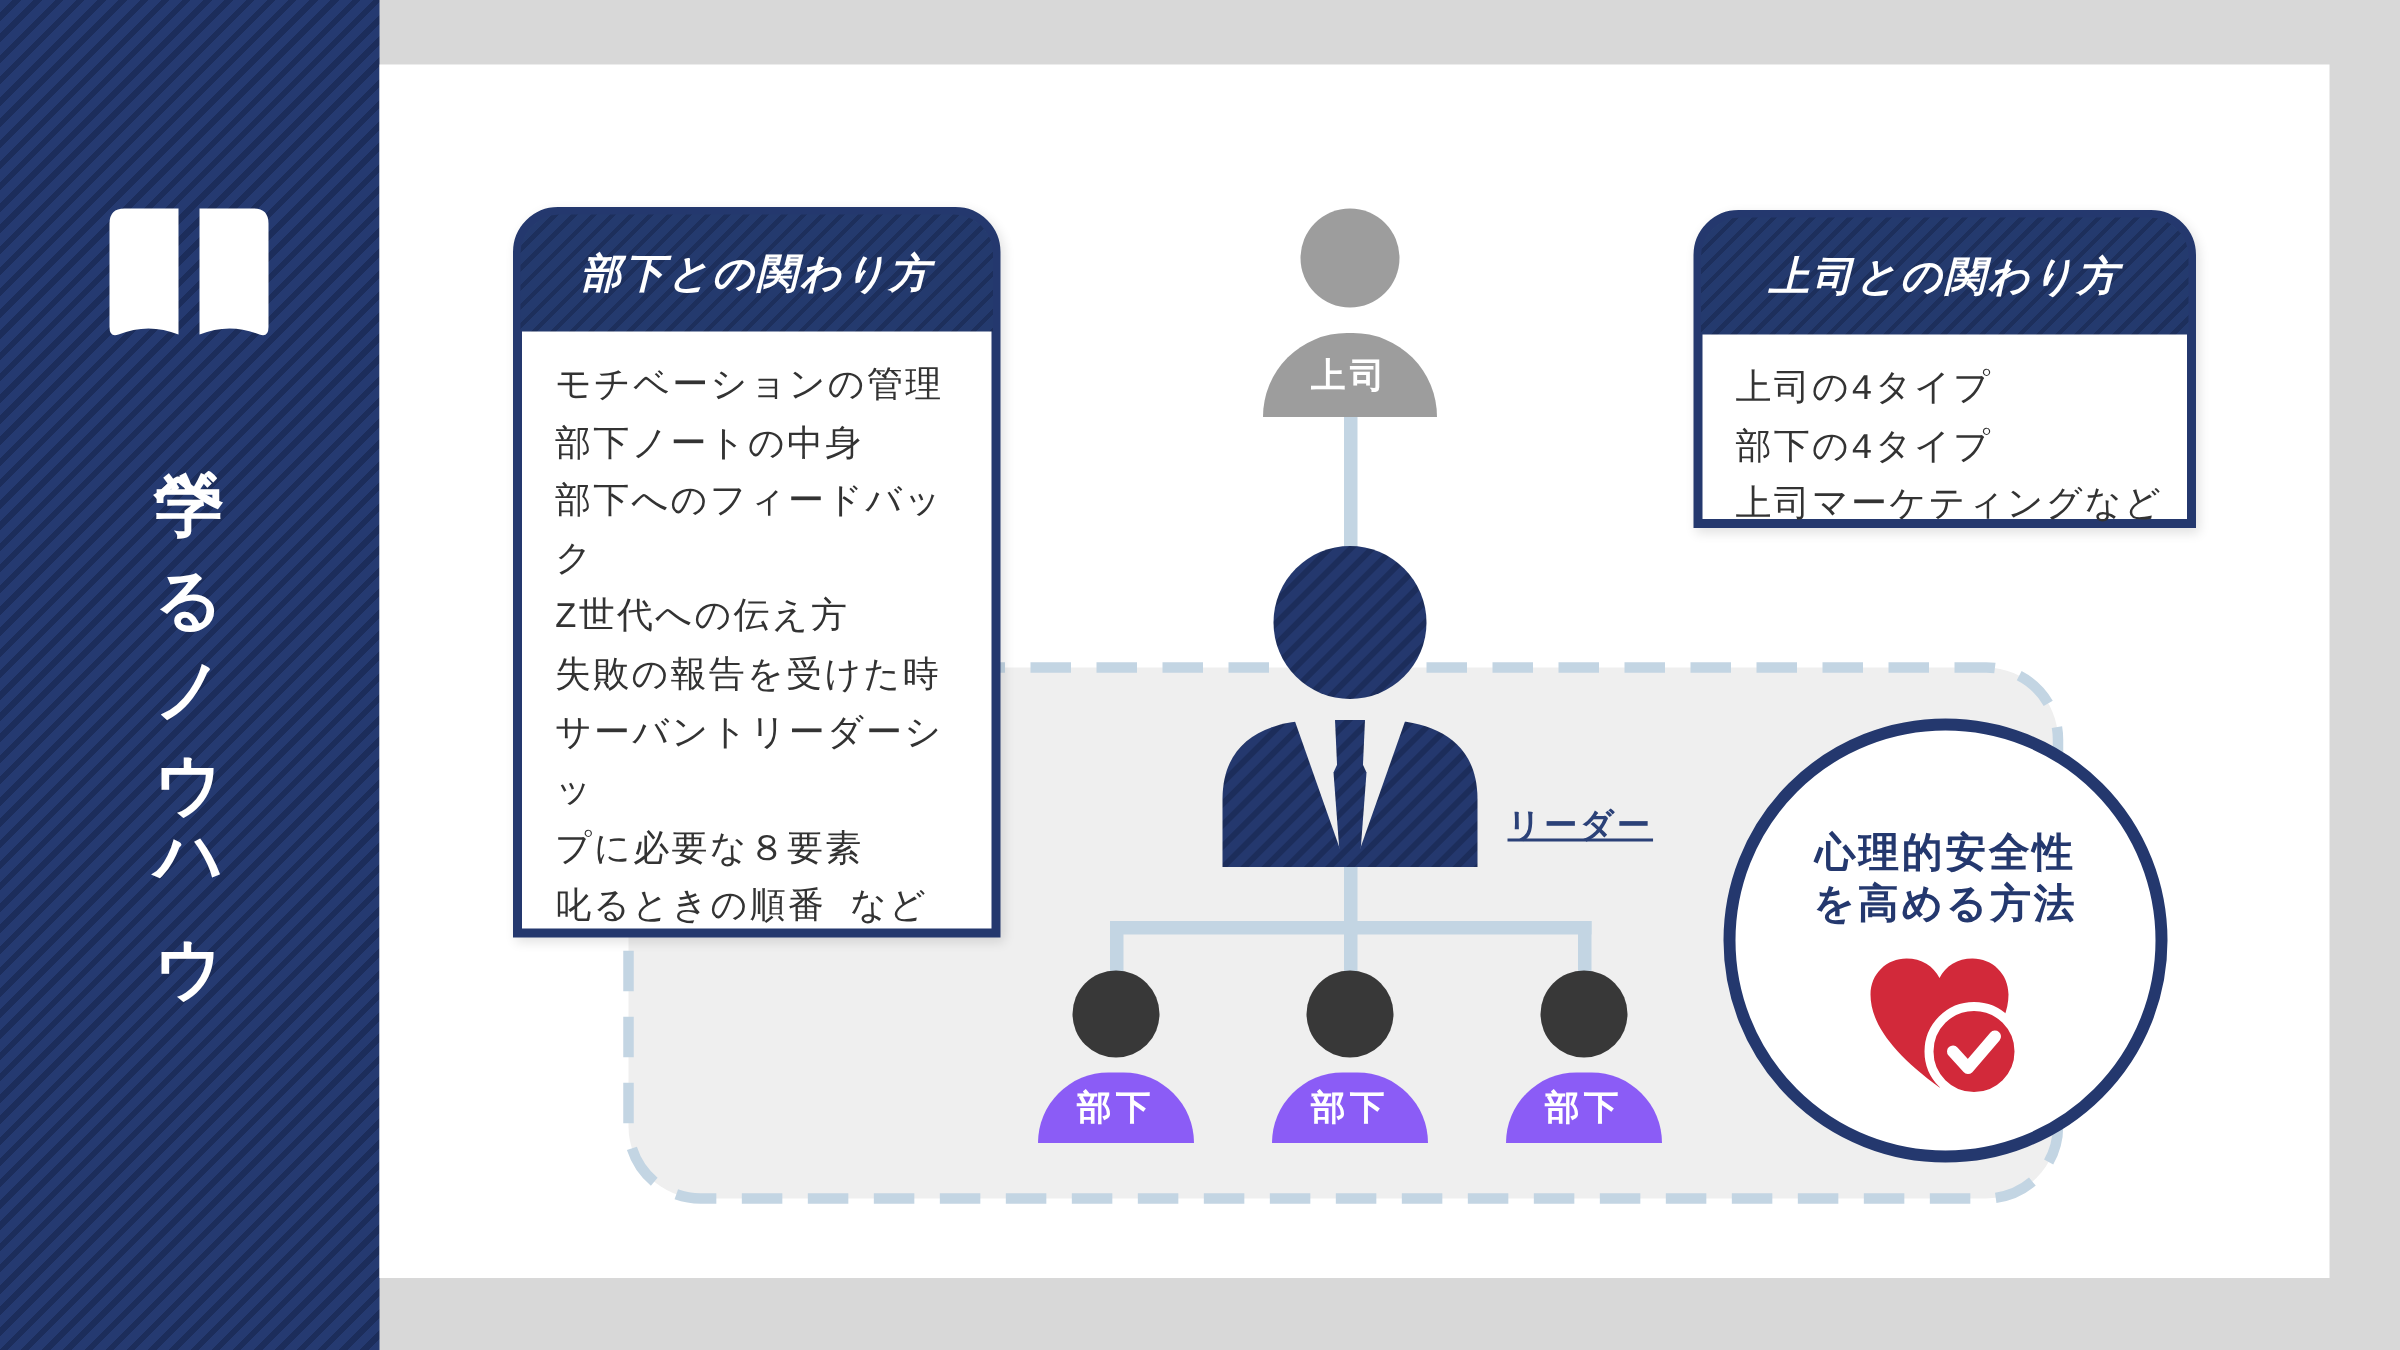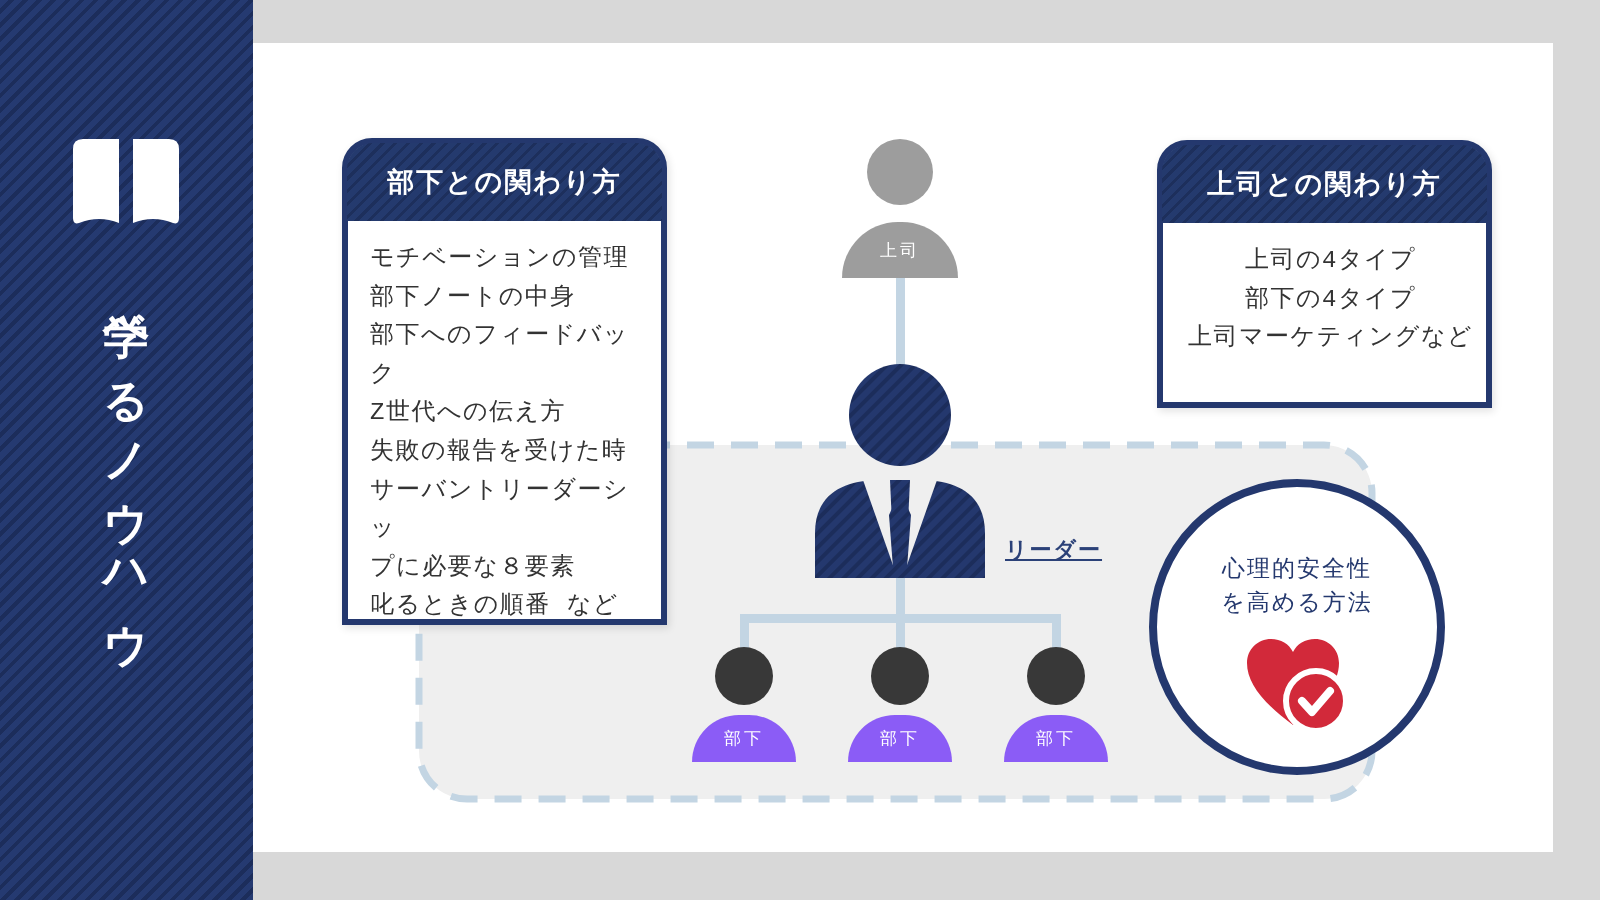--- a/index.html
+++ b/index.html
@@ -36,53 +36,53 @@
     position:absolute; border:6px solid #24386e; background:#ffffff;
     border-radius:30px 30px 0 0;
     box-shadow:2px 3px 8px rgba(0,0,0,0.12);
   }
   .info-box .header {
     margin:-1px; height:78px; border-radius:26px 26px 0 0;
     background:repeating-linear-gradient(135deg,#243a6e 0 6px,#1d2f5c 6px 9px);
     display:flex; align-items:center; justify-content:center;
   }
   .info-box .header .title {
-    color:#ffffff; font-size:27px; font-weight:bold; letter-spacing:2px;
+    color:#ffffff; font-size:27px; font-weight:bold; letter-spacing:2px;font-style:italic;
   }
   .info-box .list { padding:20px 10px 0 22px; }
   .info-box .list div {
     font-size:24px; line-height:38.6px; color:#333333; letter-spacing:1.5px;font-family:Liberation Mono, monospace;
   }
   .box-left  { left:89px;  top:95px; width:325px; height:487px; }
-  .box-right { left:904px; top:97px; width:335px; height:268px;text-align:center; }
+  .box-right { left:876px; top:97px; width:335px; height:212px; }
   
   .conn { position:absolute; background:#c3d5e3; }
   
   .head { position:absolute; border-radius:50%; }
   .dome { position:absolute; border-radius:60px 60px 0 0;
           display:flex; align-items:center; justify-content:center; }
-  .dome span { color:#ffffff; font-size:17px; font-weight:normal; letter-spacing:3px; }
+  .dome span { color:#ffffff; font-size:23px; font-weight:bold; letter-spacing:3px; }
   .boss-head { left:614px; top:96px;  width:66px;  height:66px;  background:#9d9d9d; }
   .boss-body { left:589px; top:179px; width:116px; height:56px;  background:#9d9d9d; border-radius:58px 58px 0 0;}
   .sub-head  { width:58px; height:58px; background:#383838; top:604px; }
   .sub-body  { width:104px; height:47px; background:#8b5cf6; top:672px; border-radius:52px 52px 0 0;align-items:center;}
   .leader-svg { position:absolute; left:554px; top:320px; width:186px; height:215px; }
   .leader-label {
     position:absolute; left:752px; top:492px;
     color:#2b4178; font-size:22px; font-weight:bold; letter-spacing:2px;text-decoration:underline;
   }
   
   .circle-badge {
     position:absolute; left:896px; top:436px; width:296px; height:296px;
     background:#ffffff; border:8px solid #24386e; border-radius:50%;
     display:flex; flex-direction:column; align-items:center;
     padding-top:64px;
   }
   .circle-badge .ctext {
-    color:#24386e; font-size:23px; font-weight:normal; text-align:center;
+    color:#24386e; font-size:27px; font-weight:bold; text-align:center;
     line-height:34px; letter-spacing:2px;
   }
   .heart-icon { width:112px; height:100px; margin-top:14px; }
 </style>
 </head>
 <body>
 
 <div class="sidebar">
   <svg class="book-icon" viewBox="0 0 126 96">
     <path d="M10,16 Q10,6 20,6 L56,6 L56,90 Q36,82 16,90 Q10,92 10,85 Z" fill="#ffffff"></path>

